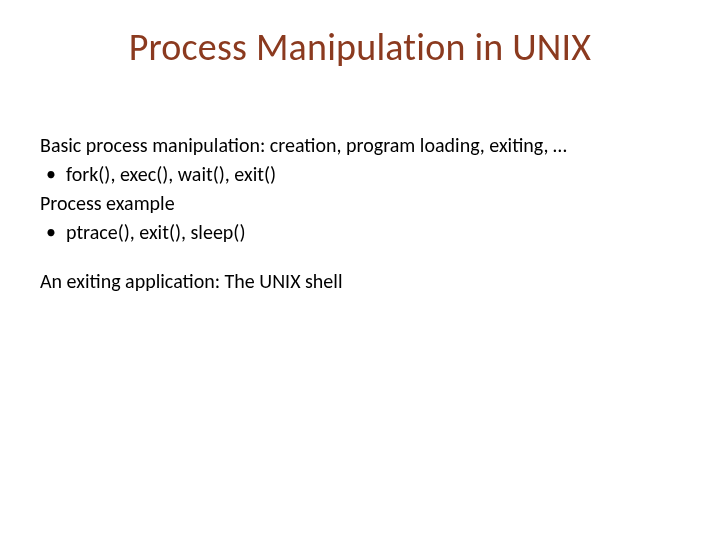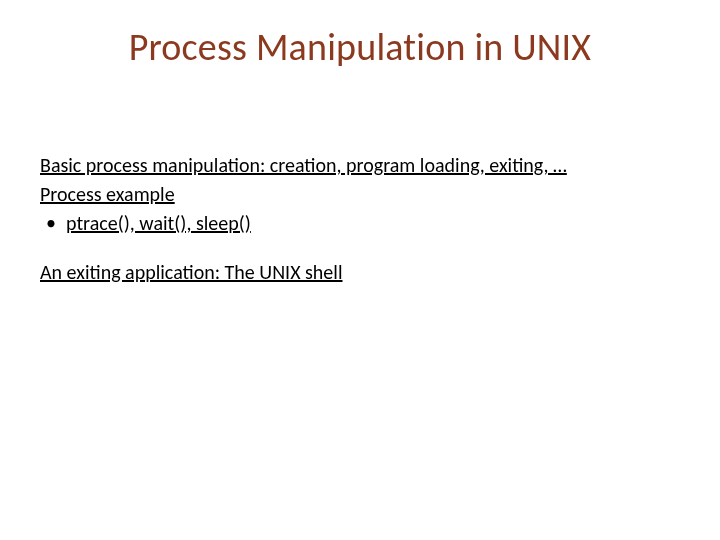--- a/index.html
+++ b/index.html
@@ -24,27 +24,26 @@
     left: 0;
     width: 720px;
     text-align: center;
     font-size: 38px;
     font-weight: 400;
     color: #8b3a1f;
     letter-spacing: 0.2px;
   }
   .body {
     position: absolute;
-    top: 152px;
+    top: 132px;
     left: 40px;
     width: 640px;
     font-size: 20px;
     line-height: 1.35;
     color: #000000;
-    text-decoration: underline;
   }
   .body .line {
     margin: 0 0 2px 0;
   }
   .body .bullet {
     margin: 0 0 2px 0;
     padding-left: 26px;
     position: relative;
   }
   .body .bullet::before {
@@ -57,18 +56,19 @@
     height: 20px;
   }
 </style>
 </head>
 <body>
 
 <div class="slide">
   <div class="title">Process Manipulation in UNIX</div>
   <div class="body">
     <div class="line">Basic process manipulation: creation, program loading, exiting, …</div>
+    <div class="bullet">fork(), exec(), wait(), exit()</div>
     <div class="line">Process example</div>
-    <div class="bullet">ptrace(), wait(), sleep()</div>
+    <div class="bullet">ptrace(), exit(), sleep()</div>
     <div class="gap"></div>
     <div class="line">An exiting application: The UNIX shell</div>
   </div>
 </div>
 
 </body></html>

